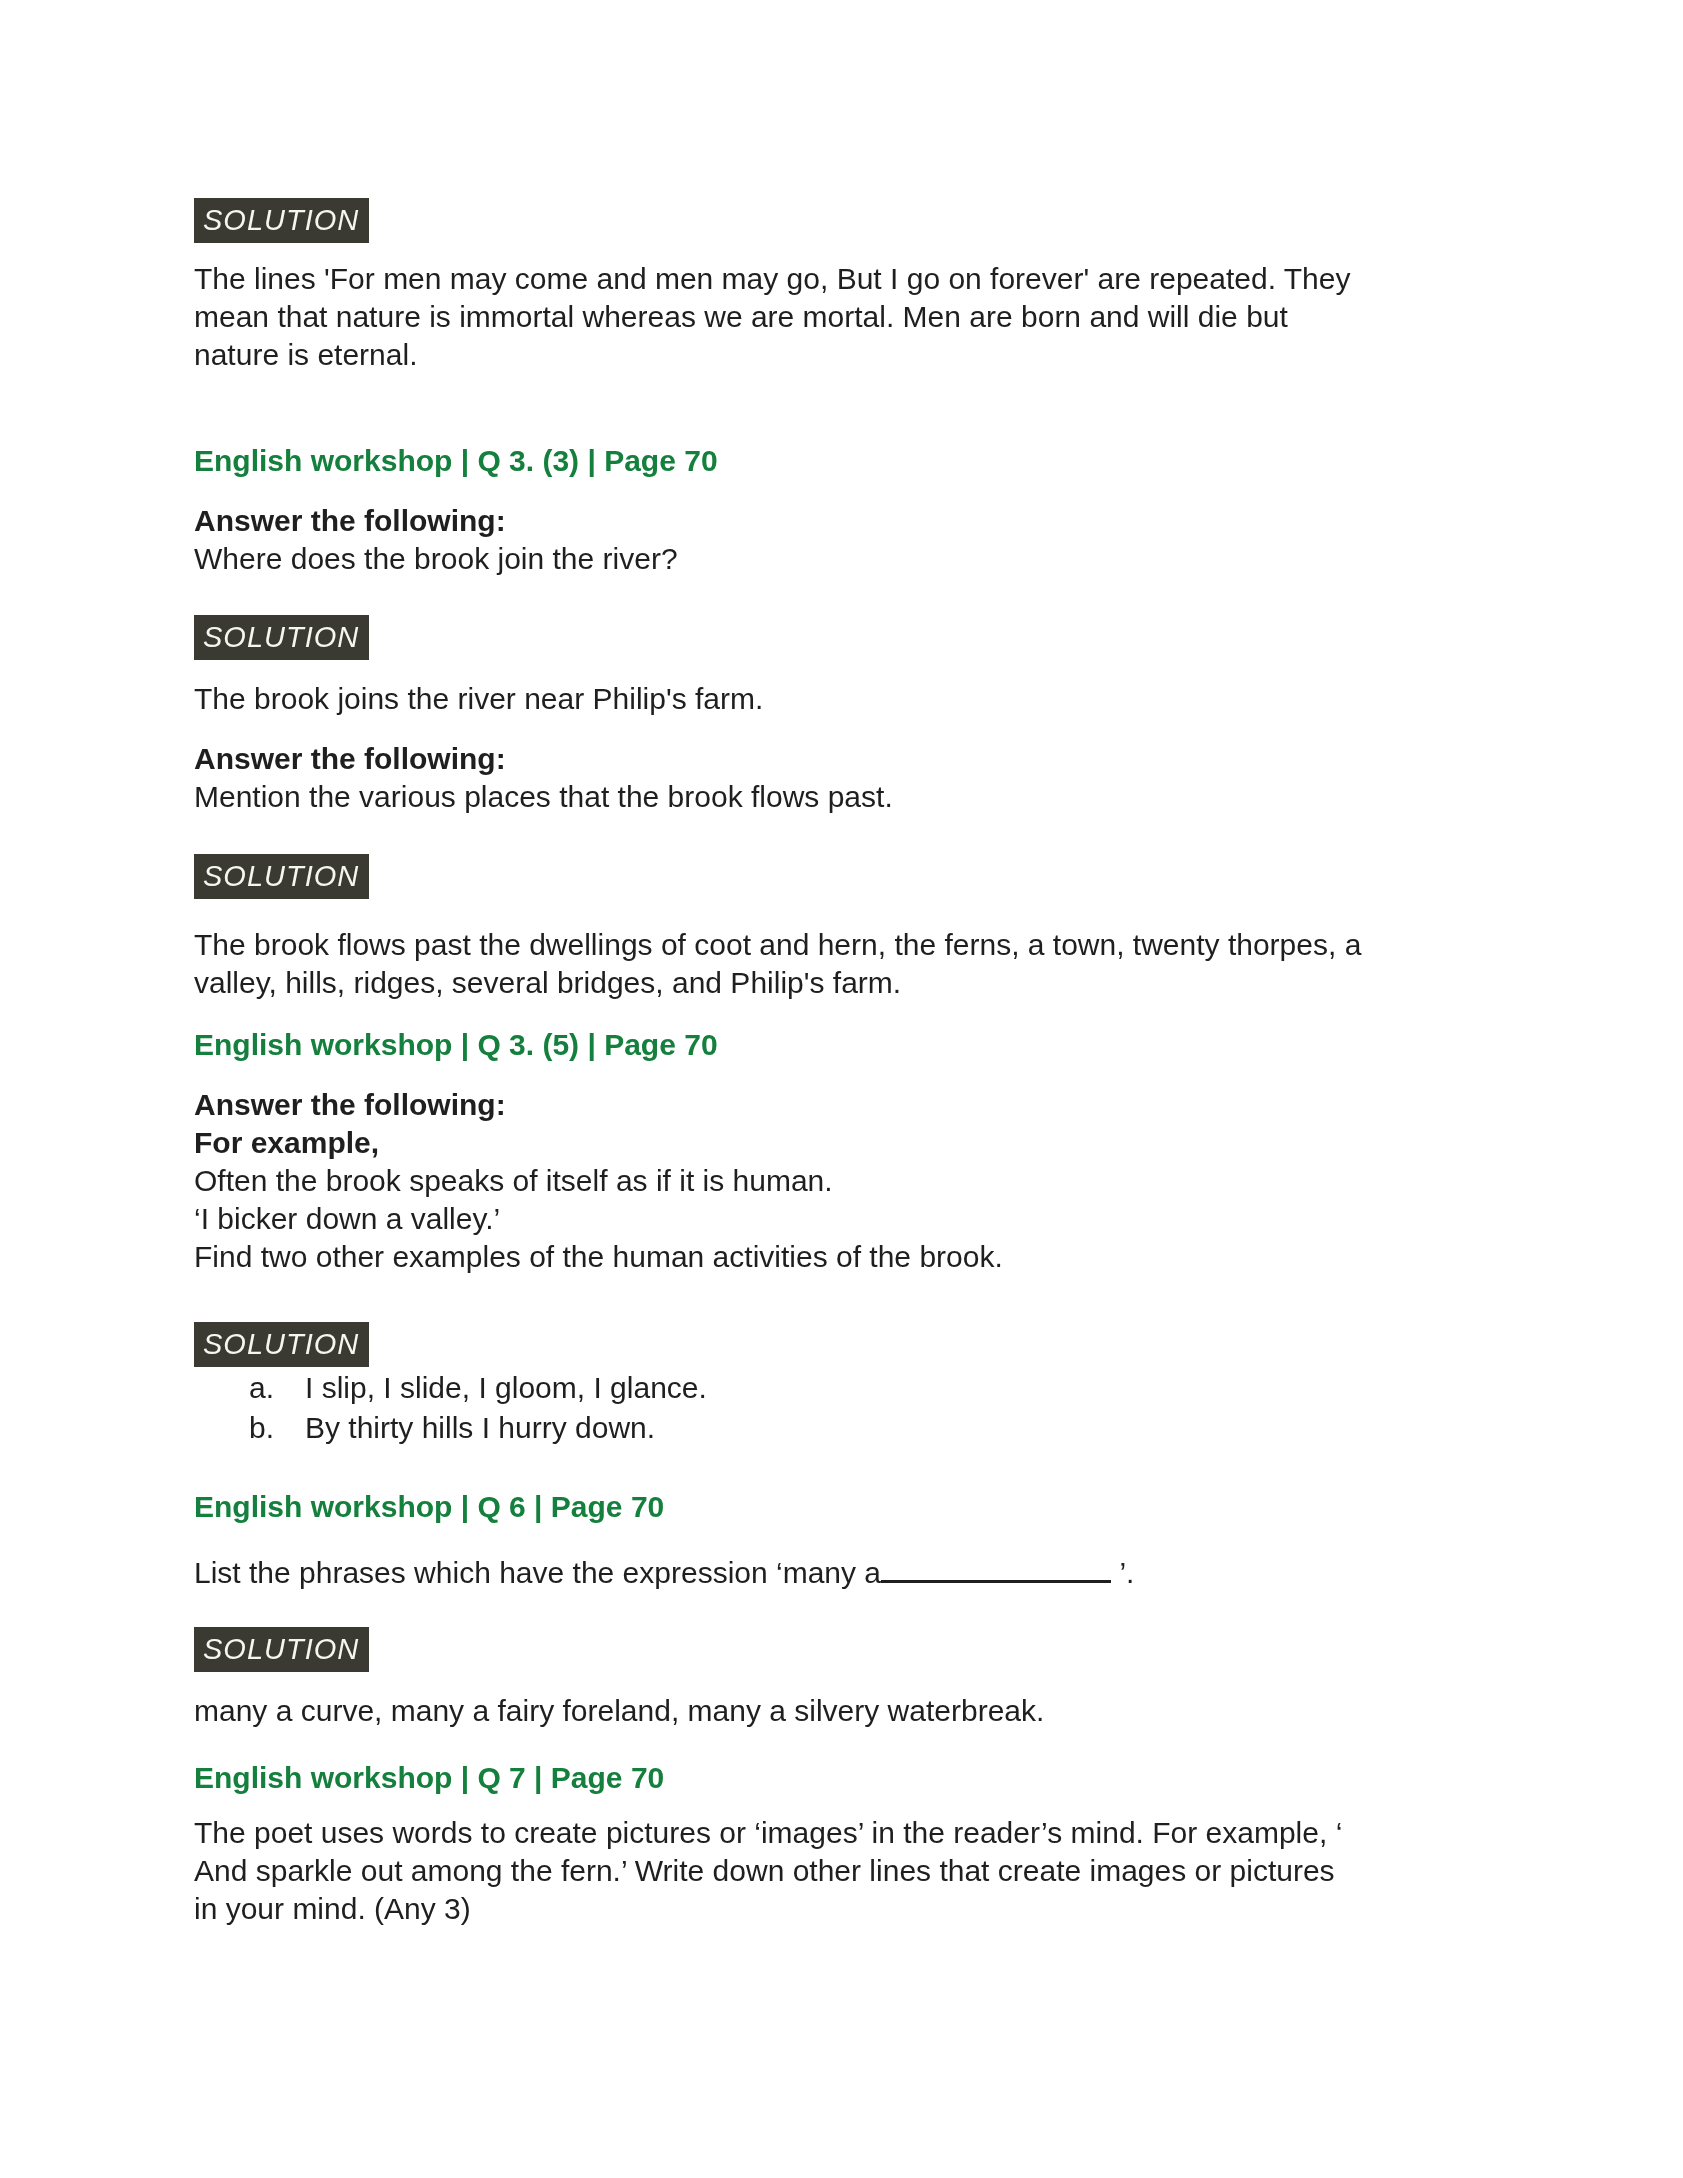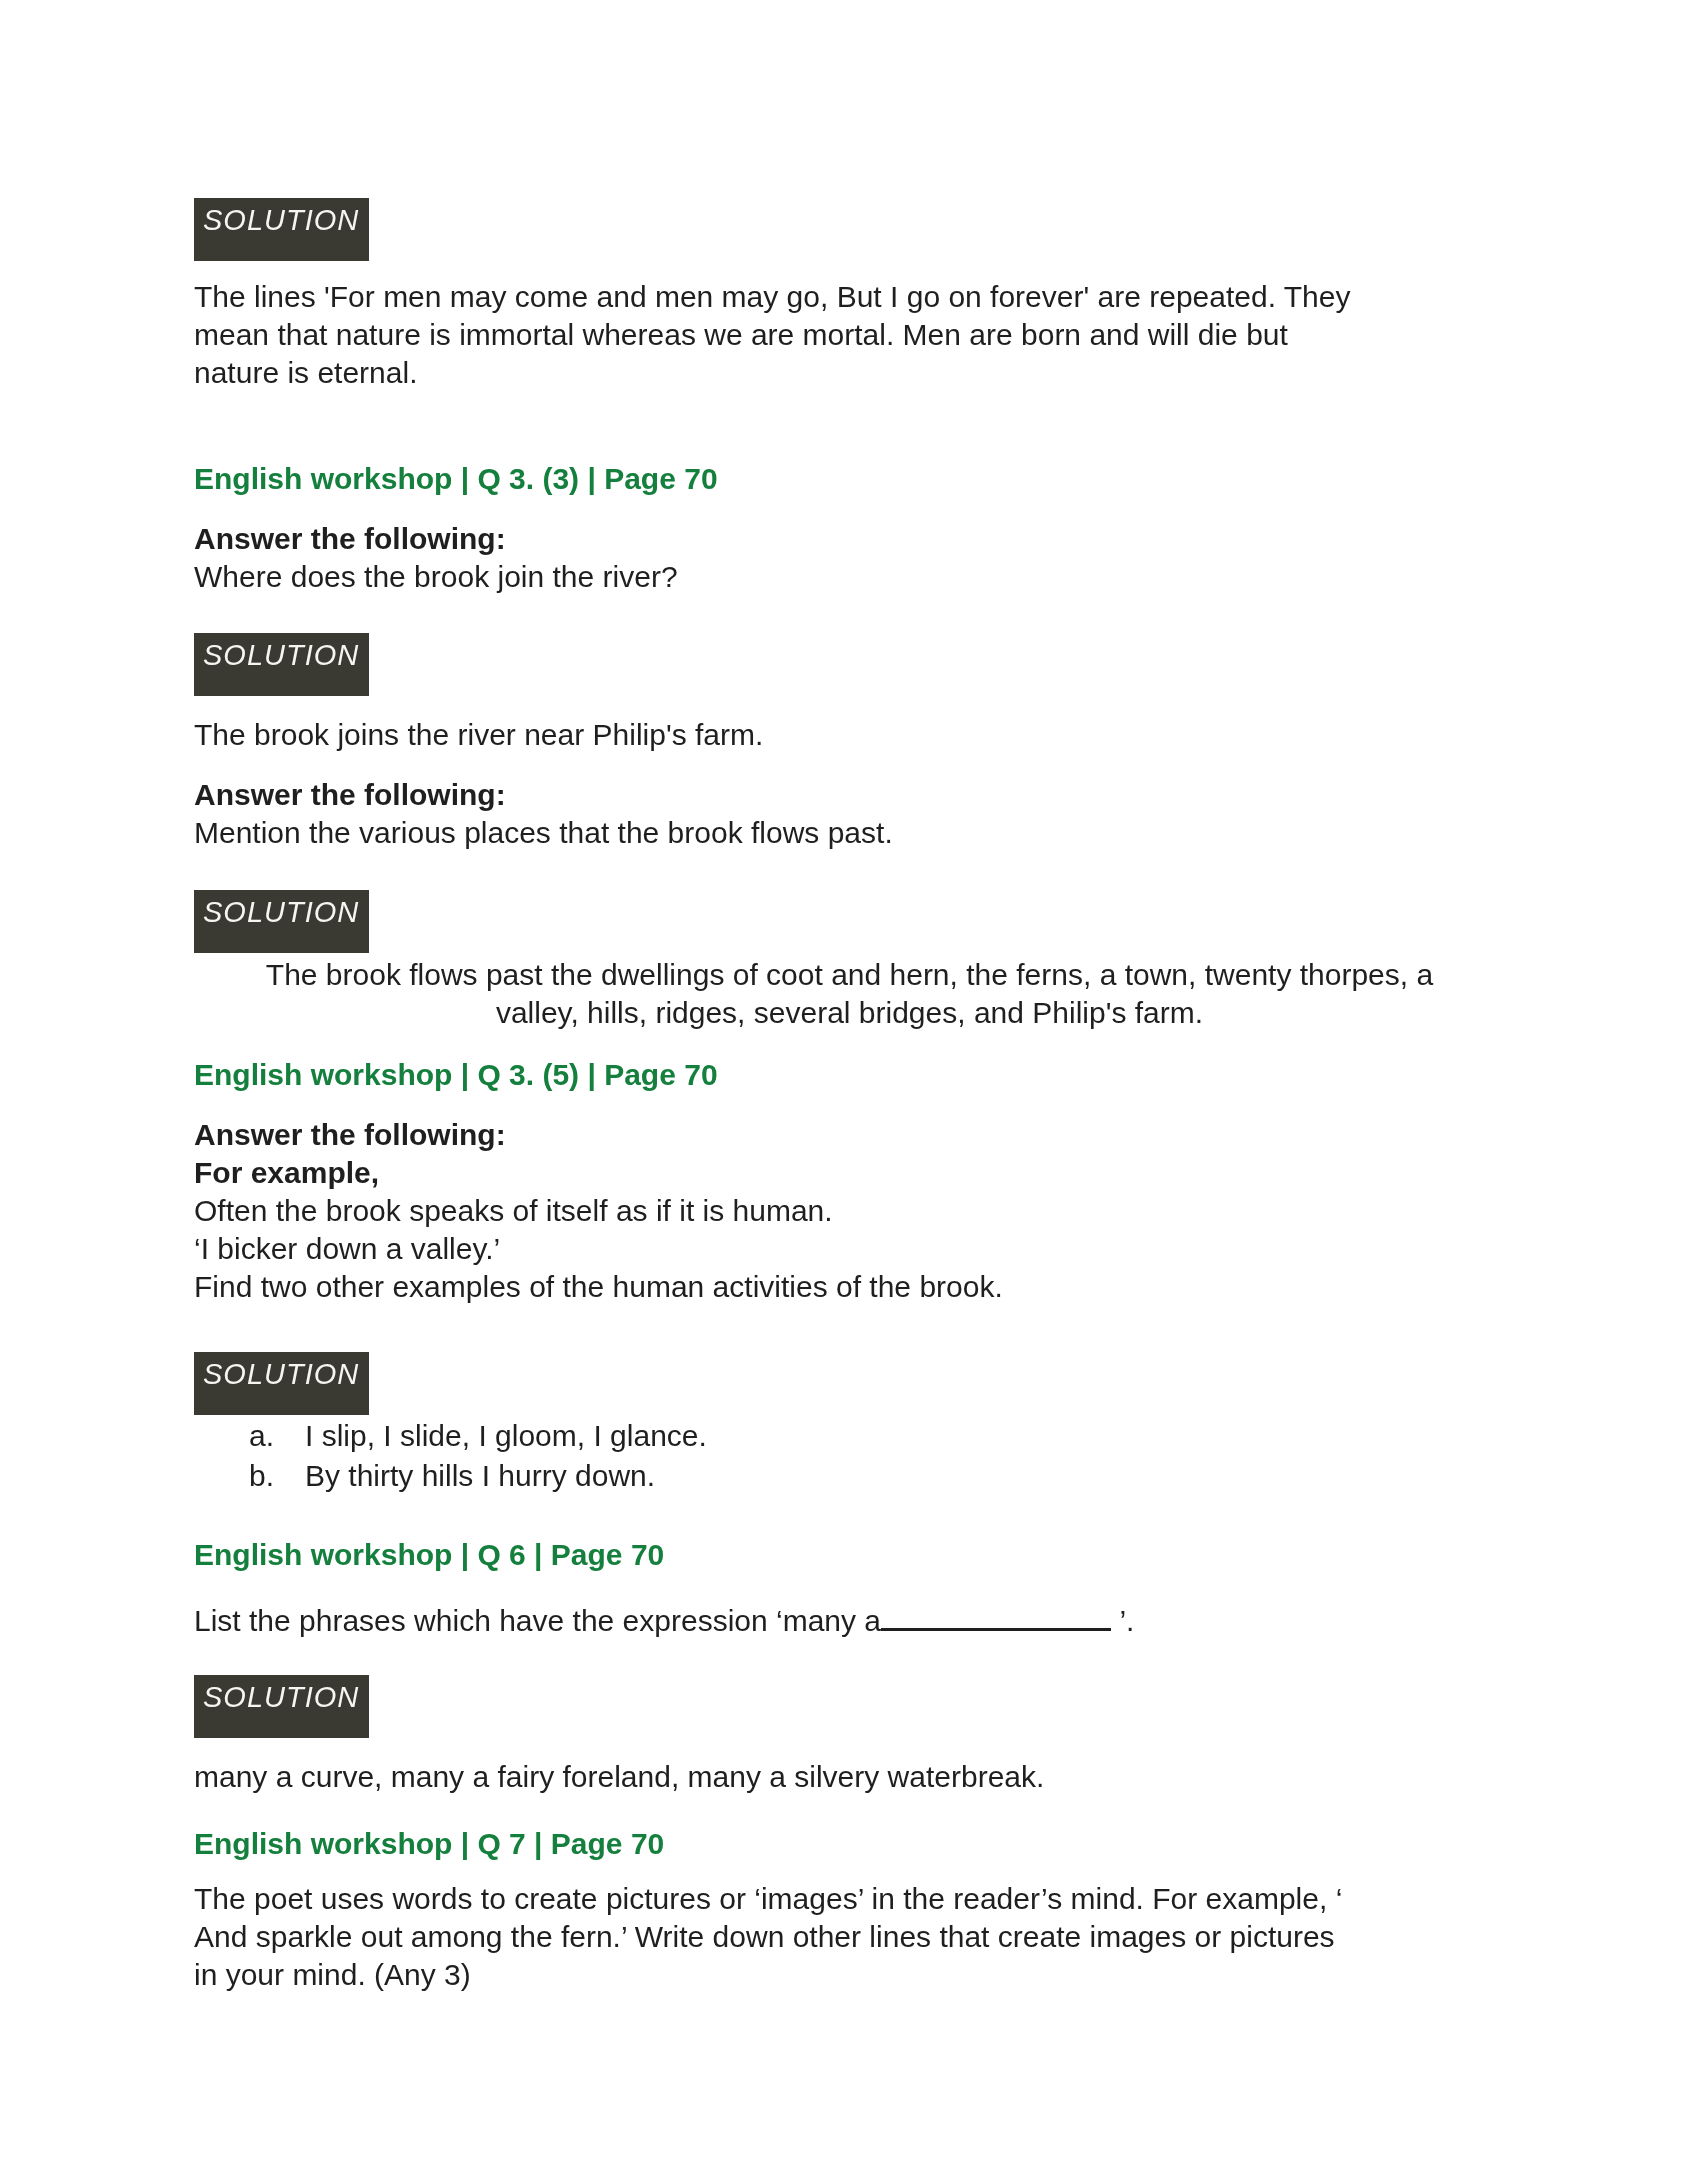--- a/index.html
+++ b/index.html
@@ -10,21 +10,21 @@
     -webkit-font-smoothing:antialiased;
   }
   .page{
     box-sizing:border-box;
     width:1683px;height:2178px;
     padding:198px 178px 0 194px;
   }
   .block{margin:0;}
   .sol-badge{
     display:inline-flex;align-items:center;
-    height:45px;padding:0 10px 18px 9px;
+    height:45px;padding:0 10px 0 9px;
     background:#3a3a32;color:#f6f6f1;
     font-style:italic;font-size:29px;letter-spacing:1px;
   }
   .body-line{
     font-size:30px;line-height:38px;white-space:nowrap;
   }
   .bold{font-weight:bold;}
   .heading{
     font-size:30px;line-height:38px;font-weight:bold;
     color:#15803d;white-space:nowrap;text-decoration:none;display:block;
@@ -32,21 +32,21 @@
   .ans-list{margin:0;}
   .list-row{position:relative;padding-left:111px;font-size:30px;line-height:40px;white-space:nowrap;}
   .list-marker{position:absolute;left:55px;top:0;}
   .blank{
     display:inline-block;width:230px;height:30px;
     border-bottom:3px solid #1f1f1f;vertical-align:baseline;
   }
   
   .mt17{margin-top:17px;}  .mt69{margin-top:68px;}  .mt22{margin-top:22px;}
   .mt37{margin-top:37px;}  .mt20{margin-top:20px;}  .mt27{margin-top:27px;}
-  .mt38{margin-top:38px;}  .mt19{margin-top:3px;text-align:center;}  .mt24{margin-top:24px;}
+  .mt38{margin-top:38px;}  .mt19{margin-top:27px;}  .mt24{margin-top:24px;}
   .mt46{margin-top:46px;}  .mt1{margin-top:1px;}    .mt40{margin-top:40px;}
   .mt35{margin-top:35px;}  .mt29{margin-top:29px;}
 </style>
 </head>
 <body>
 
 <div class="page">
 
   <div class="block">
     <span class="sol-badge">SOLUTION</span>

